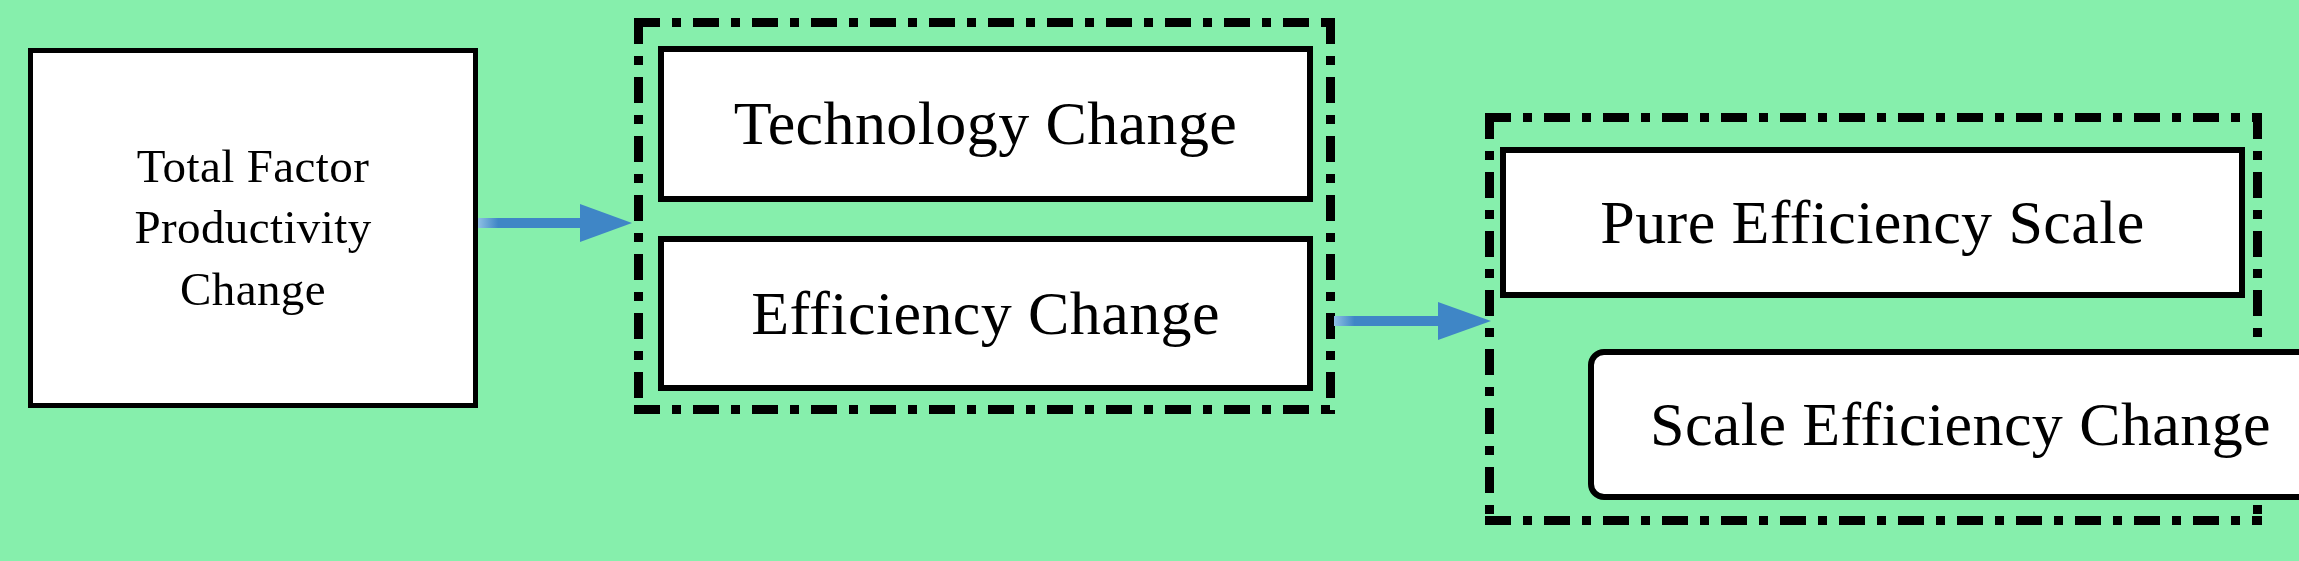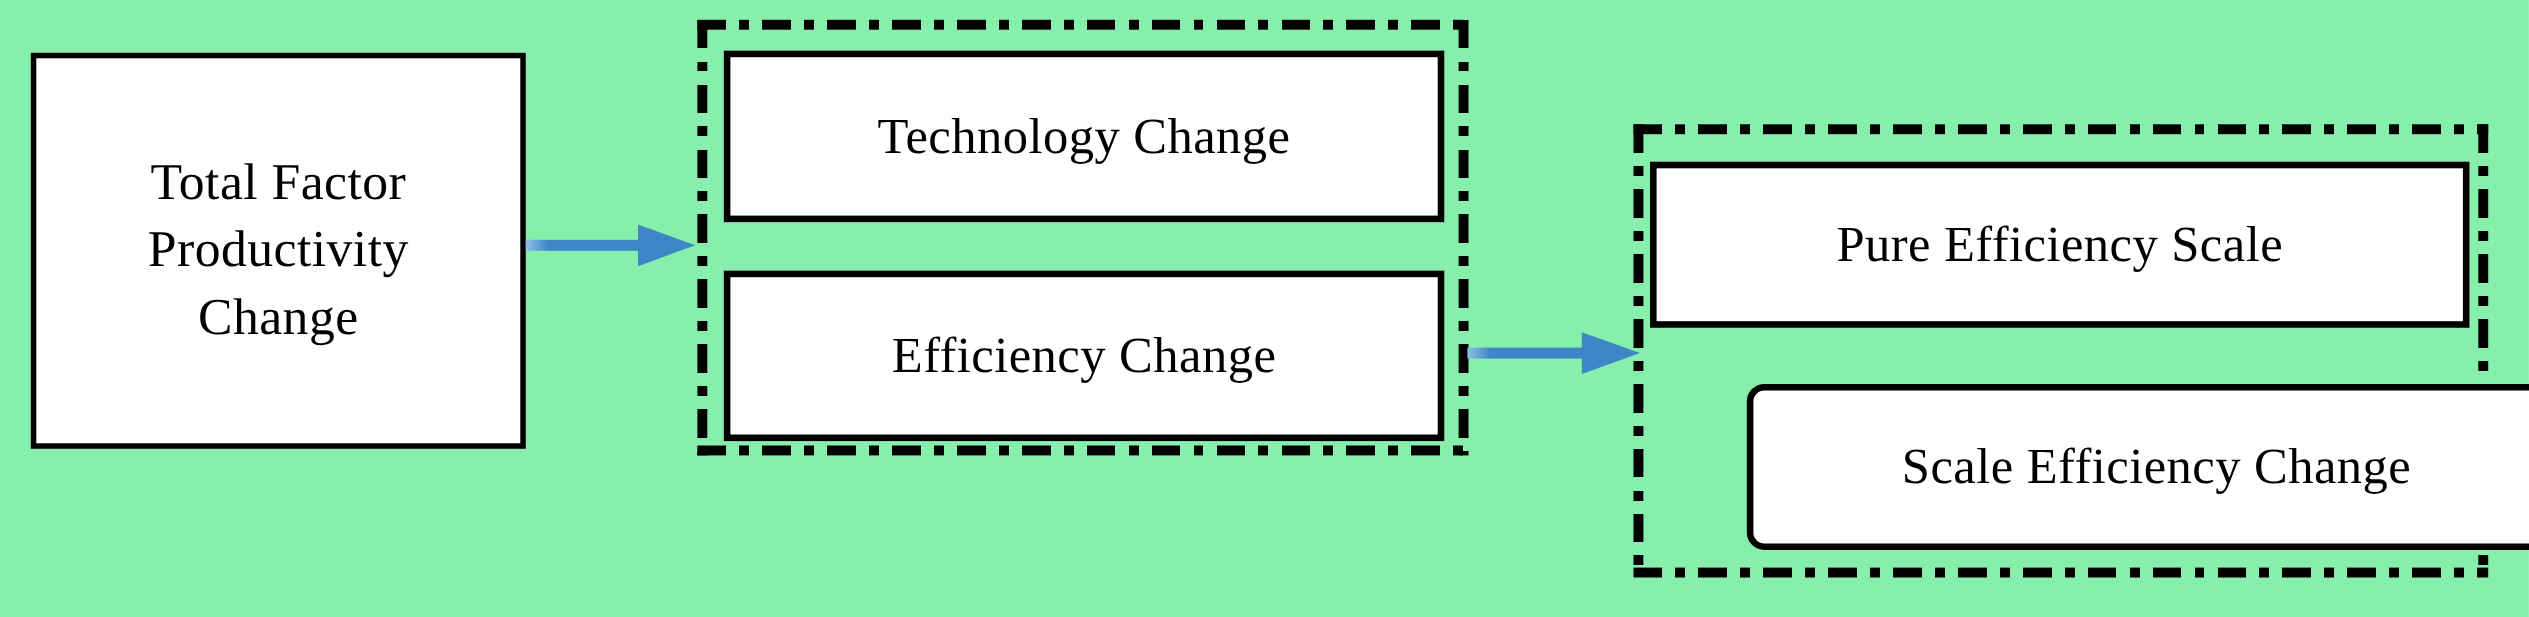--- a/index.html
+++ b/index.html
@@ -22,21 +22,21 @@
     box-sizing: border-box;
     background: #ffffff;
     border: 5px solid #000000;
     display: flex;
     align-items: center;
     justify-content: center;
     text-align: center;
     color: #000000;
   }
   .node .label {
-    font-size: 46px;
+    font-size: 62px;
     line-height: 1.22;
     letter-spacing: 0.4px;
     color: #000000;
     white-space: pre-line;
   }
 
   
   .node-root {
     left: 28px;
     top: 48px;
@@ -79,21 +79,21 @@
       left bottom,
       left top,
       right top;
   }
 
   .group-mid  { left: 634px;  top: 18px;  width: 701px; height: 396px; }
   .group-right{ left: 1485px; top: 113px; width: 777px; height: 412px; }
 
   
   .node-tech { left: 658px; top: 46px;  width: 655px; height: 156px; border-width: 6px; }
-  .node-eff  { left: 658px; top: 246px; width: 655px; height: 155px; border-width: 6px; text-align: right; }
+  .node-eff  { left: 658px; top: 236px; width: 655px; height: 155px; border-width: 6px; text-align: right; }
 
   
   .node-pure  { left: 1500px; top: 147px; width: 745px; height: 151px; border-width: 6px; }
   .node-scale { left: 1588px; top: 349px; width: 745px; height: 151px; border-width: 6px; border-radius: 16px; }
 
   
   .arrow {
     position: absolute;
     pointer-events: none;
   }

